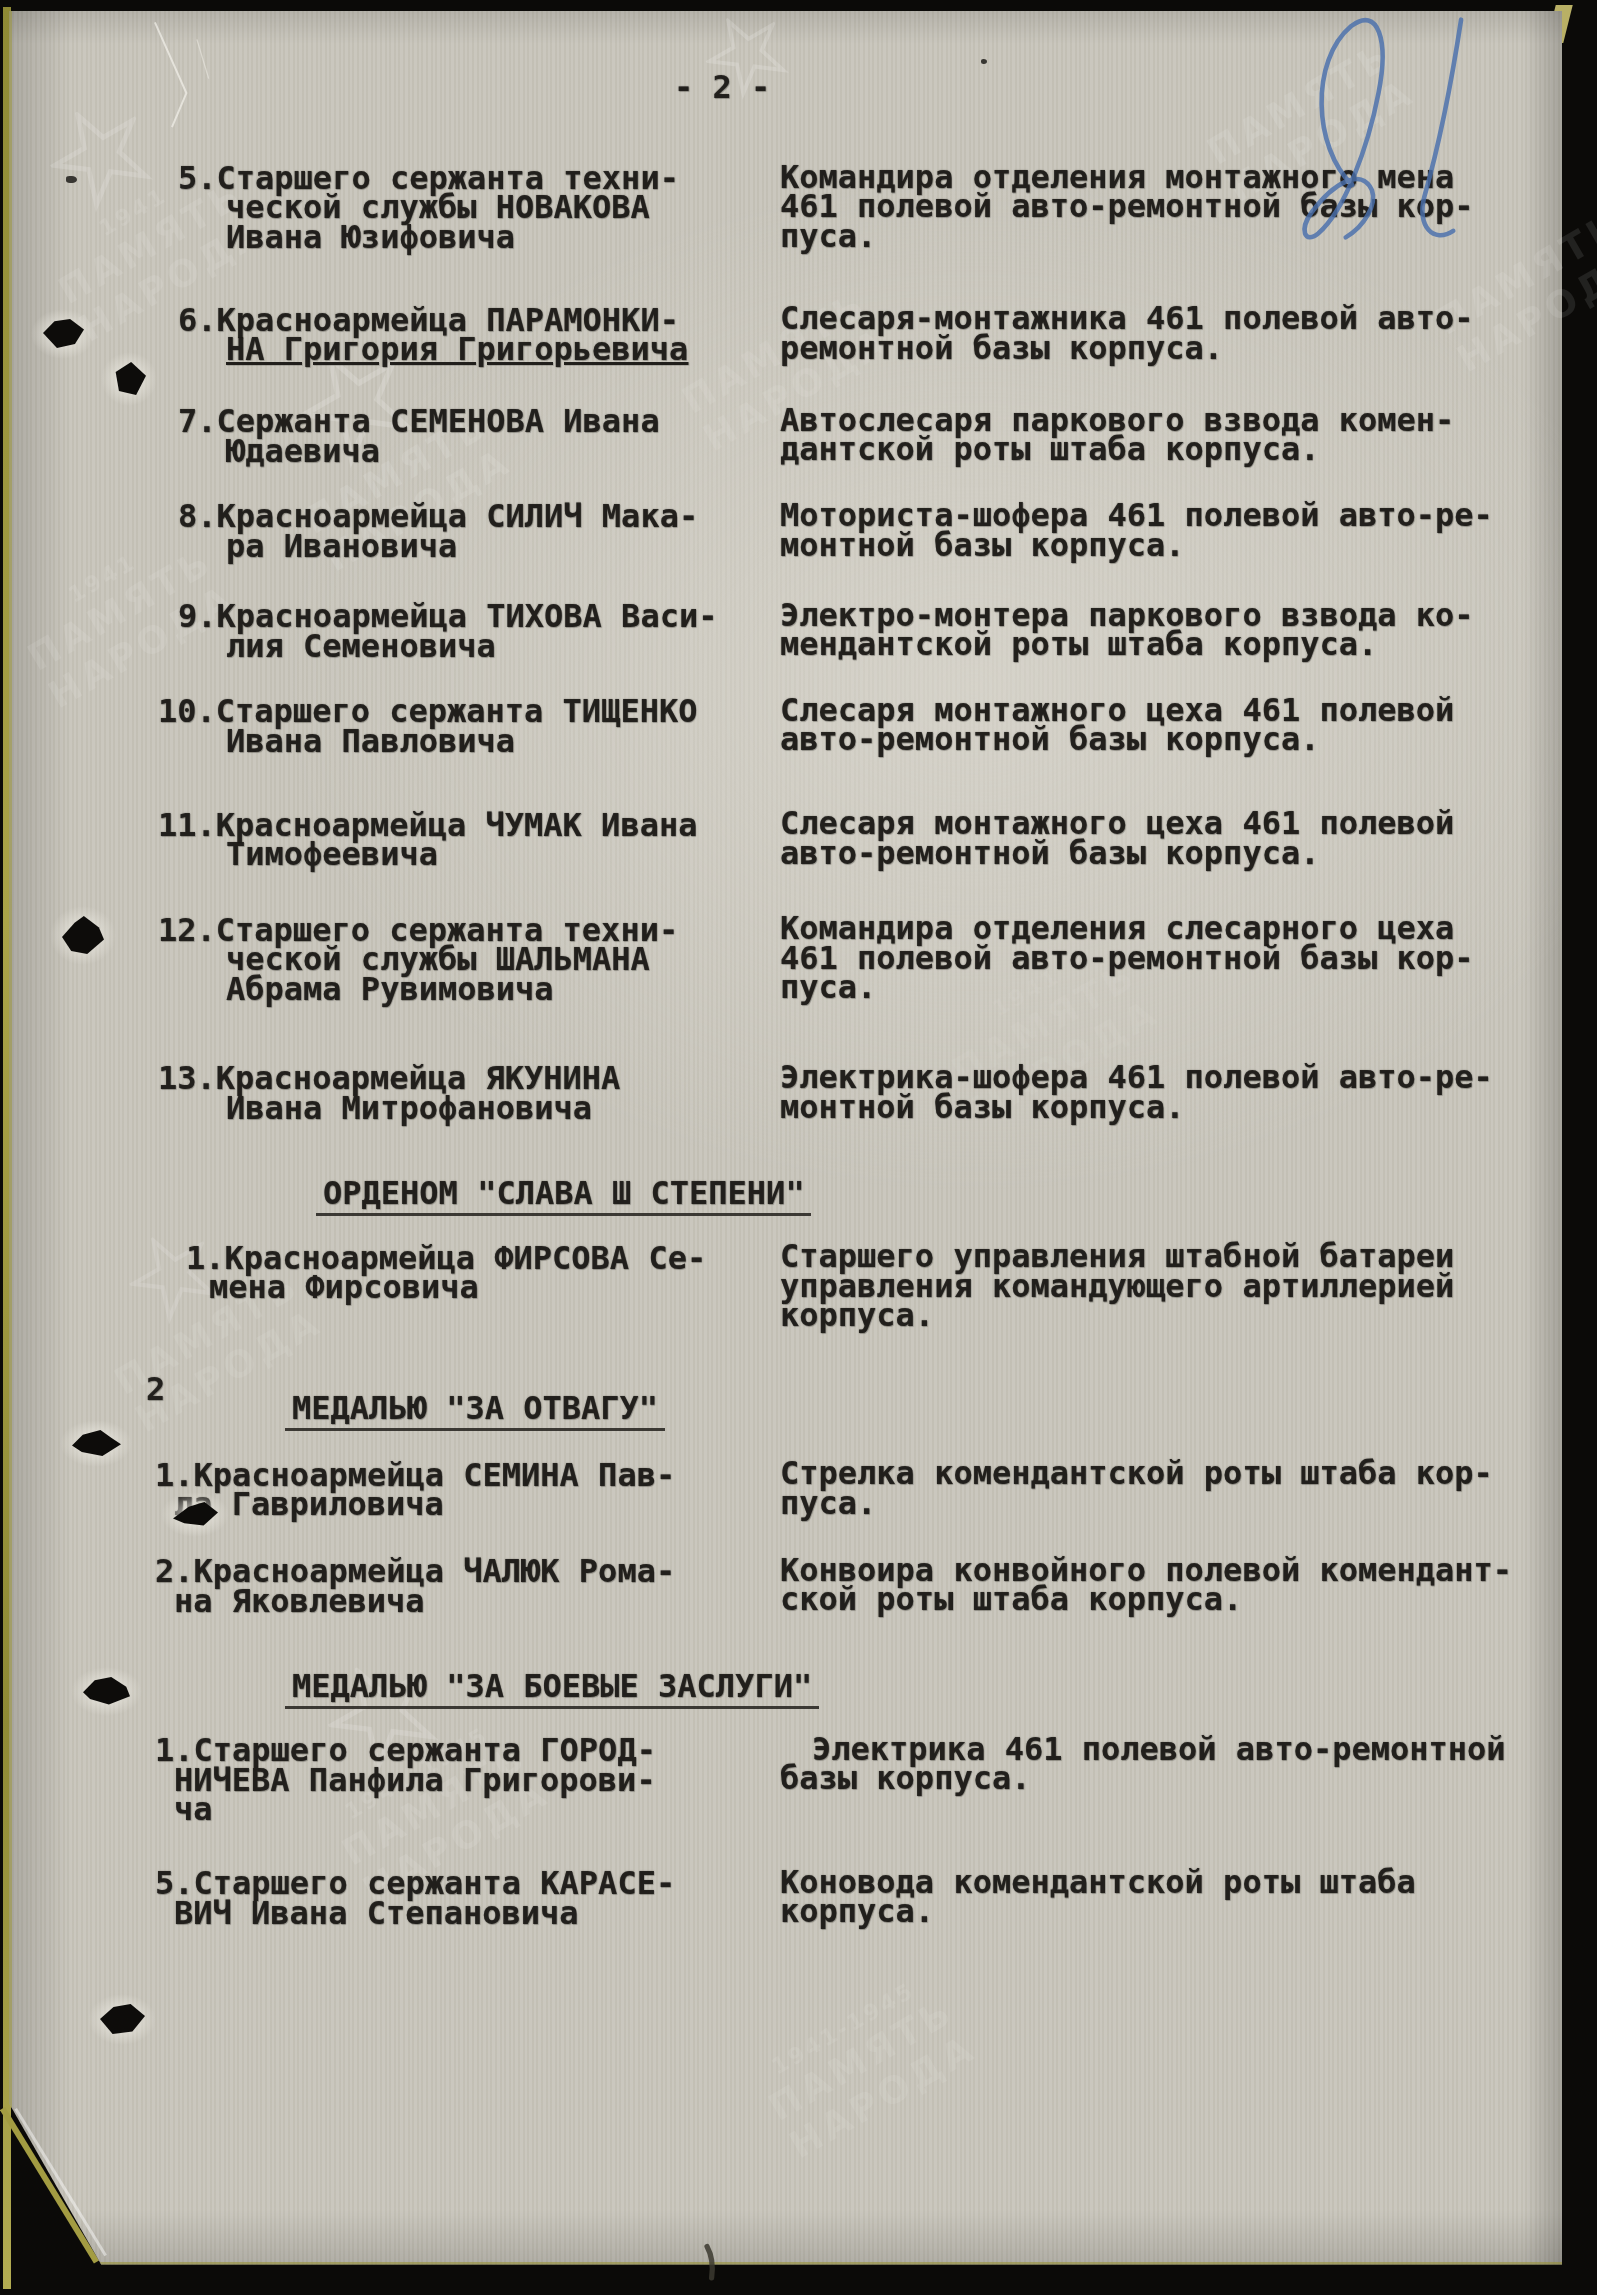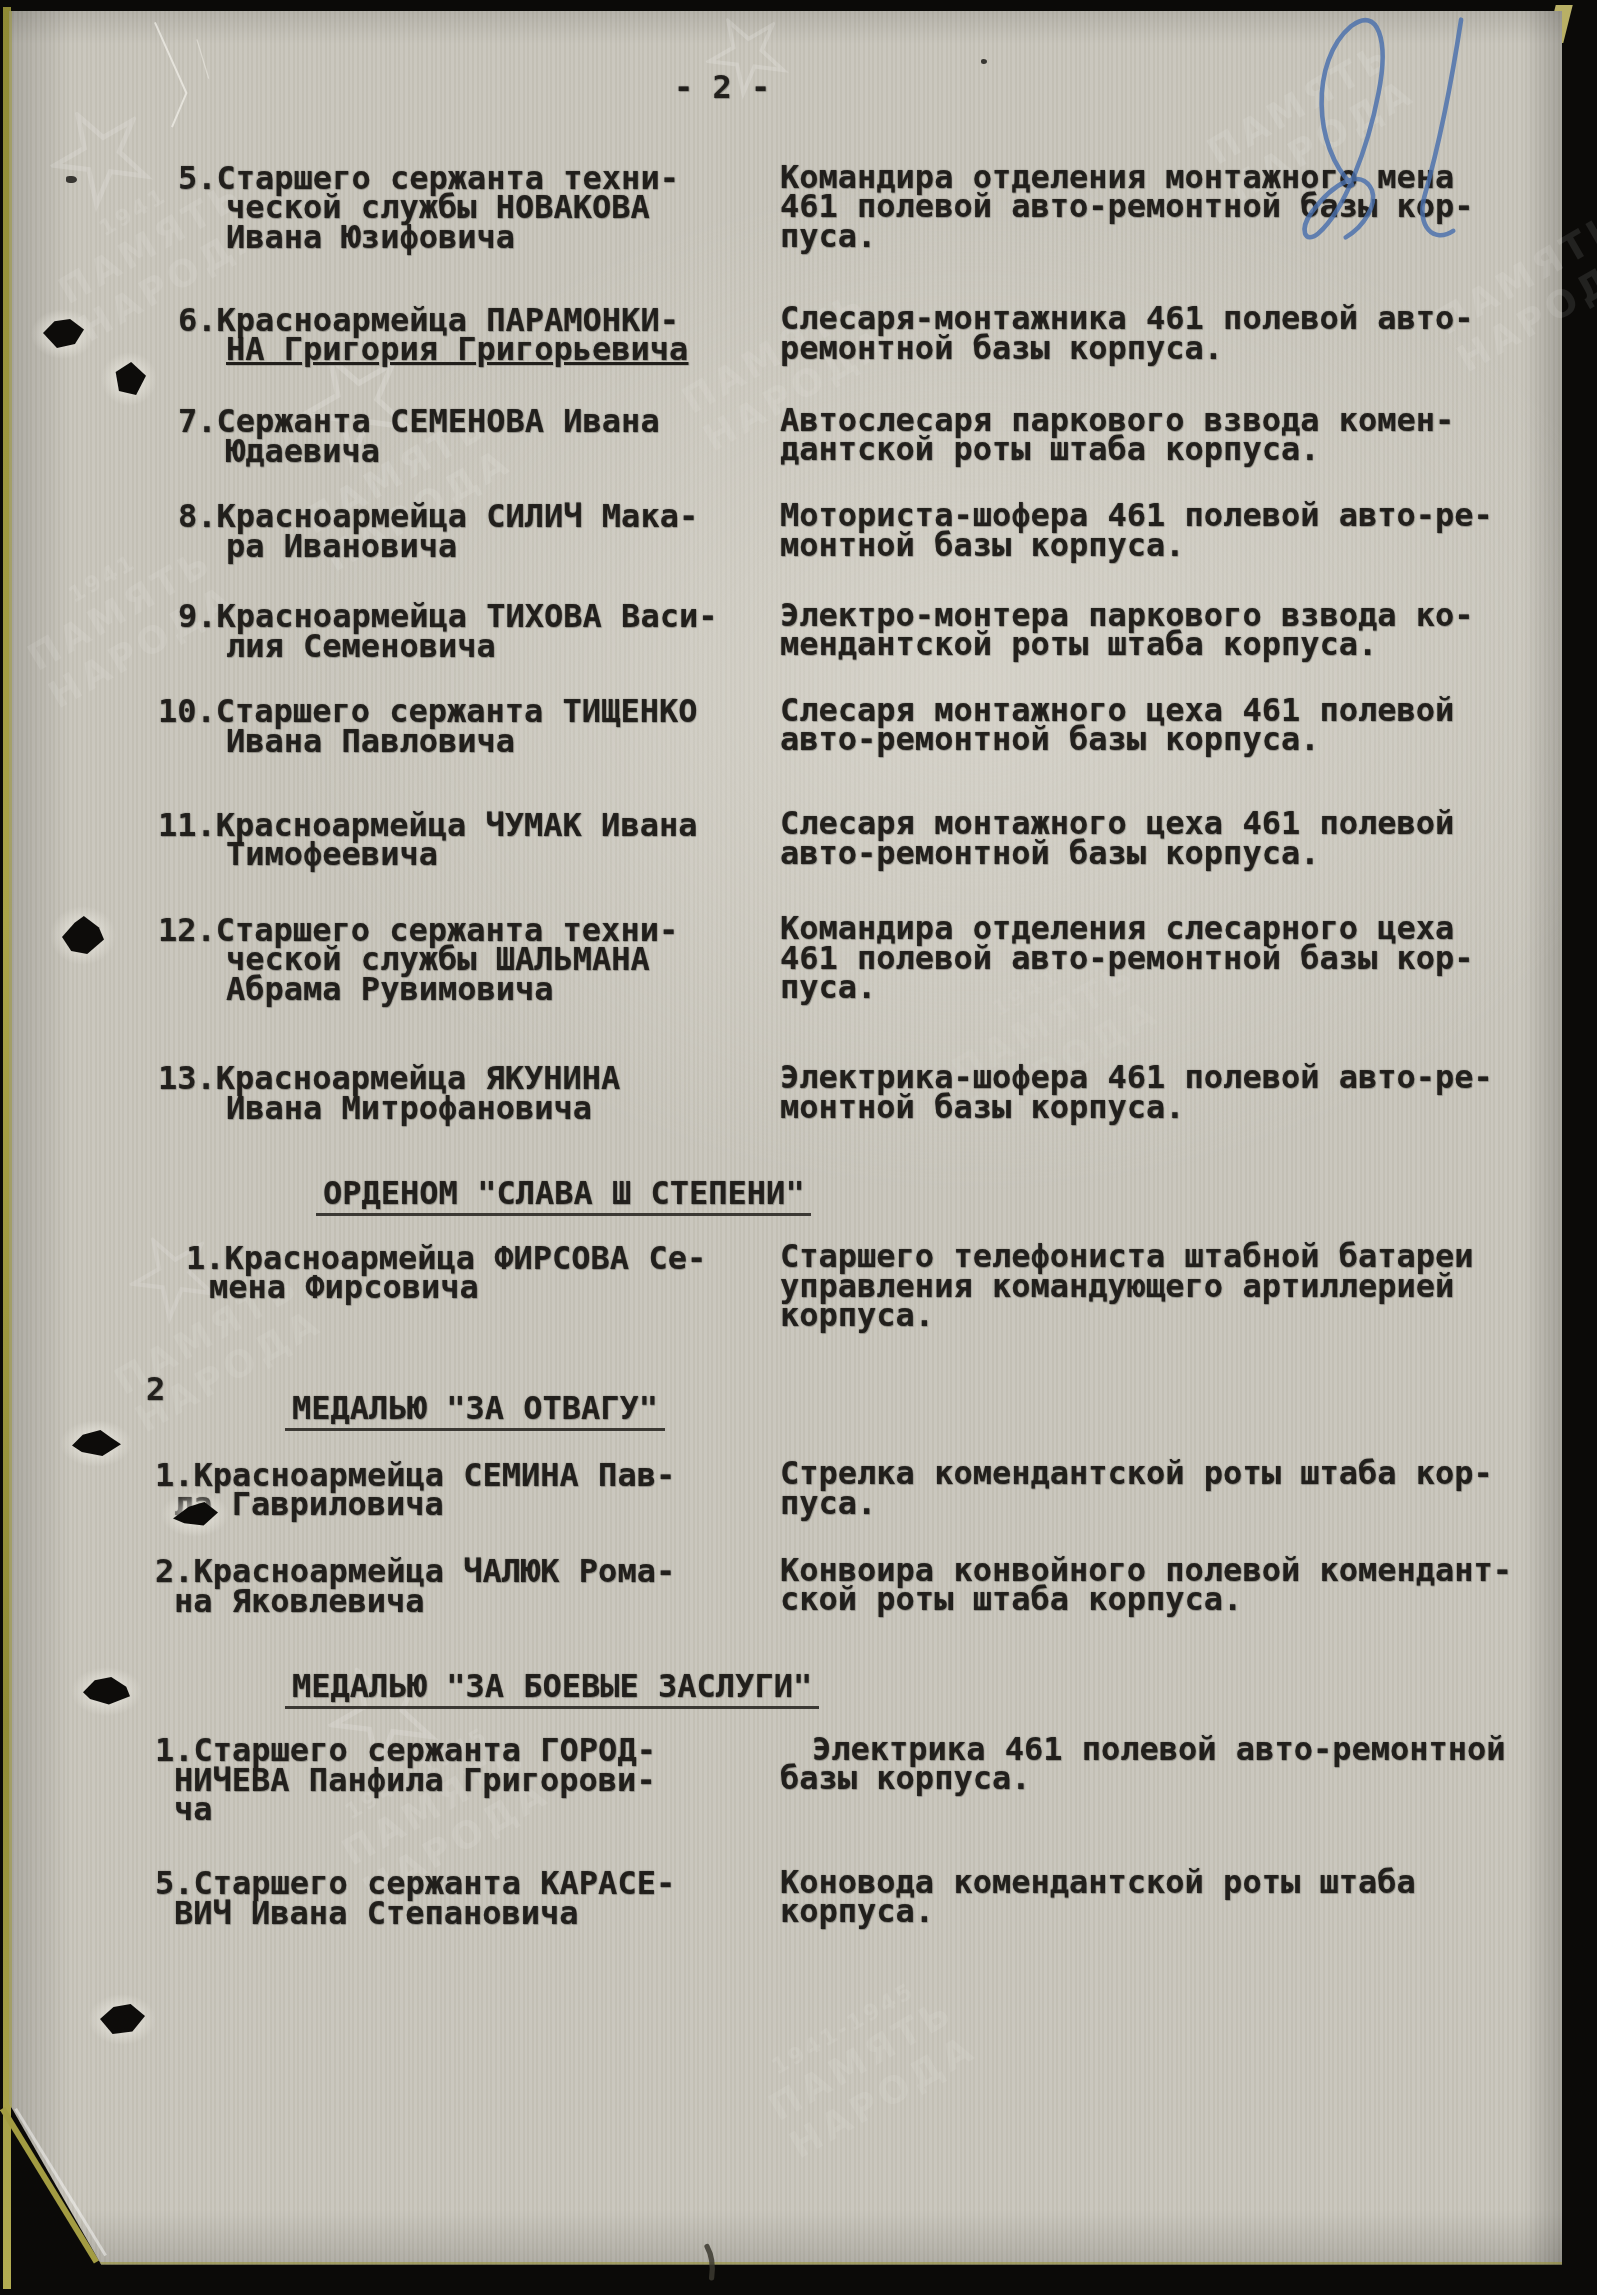--- a/index.html
+++ b/index.html
@@ -157,21 +157,21 @@
     <span class="line" style="left: 780px; top: 914px;">Командира отделения слесарного цеха</span>
     <span class="line" style="left: 780px; top: 944px;">461 полевой авто-ремонтной базы кор-</span>
     <span class="line" style="left: 780px; top: 973px;">пуса.</span>
     <span class="line" style="left: 158px; top: 1064px;">13.Красноармейца ЯКУНИНА</span>
     <span class="line" style="left: 226px; top: 1094px;">Ивана Митрофановича</span>
     <span class="line" style="left: 780px; top: 1063px;">Электрика-шофера 461 полевой авто-ре-</span>
     <span class="line" style="left: 780px; top: 1093px;">монтной базы корпуса.</span>
     <span class="line hdr" style="left: 323px; top: 1179px;">ОРДЕНОМ "СЛАВА Ш СТЕПЕНИ"</span>
     <span class="line" style="left: 186px; top: 1244px;">1.Красноармейца ФИРСОВА Се-</span>
     <span class="line" style="left: 209px; top: 1273px;">мена Фирсовича</span>
-    <span class="line" style="left: 780px; top: 1242px;">Старшего телефониста штабной батареи</span>
+    <span class="line" style="left: 780px; top: 1242px;">Старшего управления штабной батареи</span>
     <span class="line" style="left: 780px; top: 1272px;">управления командующего артиллерией</span>
     <span class="line" style="left: 780px; top: 1301px;">корпуса.</span>
     <span class="line hdr" style="left: 292px; top: 1394px;">МЕДАЛЬЮ "ЗА ОТВАГУ"</span>
     <span class="line" style="left: 155px; top: 1461px;">1.Красноармейца СЕМИНА Пав-</span>
     <span class="line" style="left: 174px; top: 1490px;">ла Гавриловича</span>
     <span class="line" style="left: 780px; top: 1459px;">Стрелка комендантской роты штаба кор-</span>
     <span class="line" style="left: 780px; top: 1489px;">пуса.</span>
     <span class="line" style="left: 155px; top: 1557px;">2.Красноармейца ЧАЛЮК Рома-</span>
     <span class="line" style="left: 174px; top: 1587px;">на Яковлевича</span>
     <span class="line" style="left: 780px; top: 1556px;">Конвоира конвойного полевой комендант-</span>

